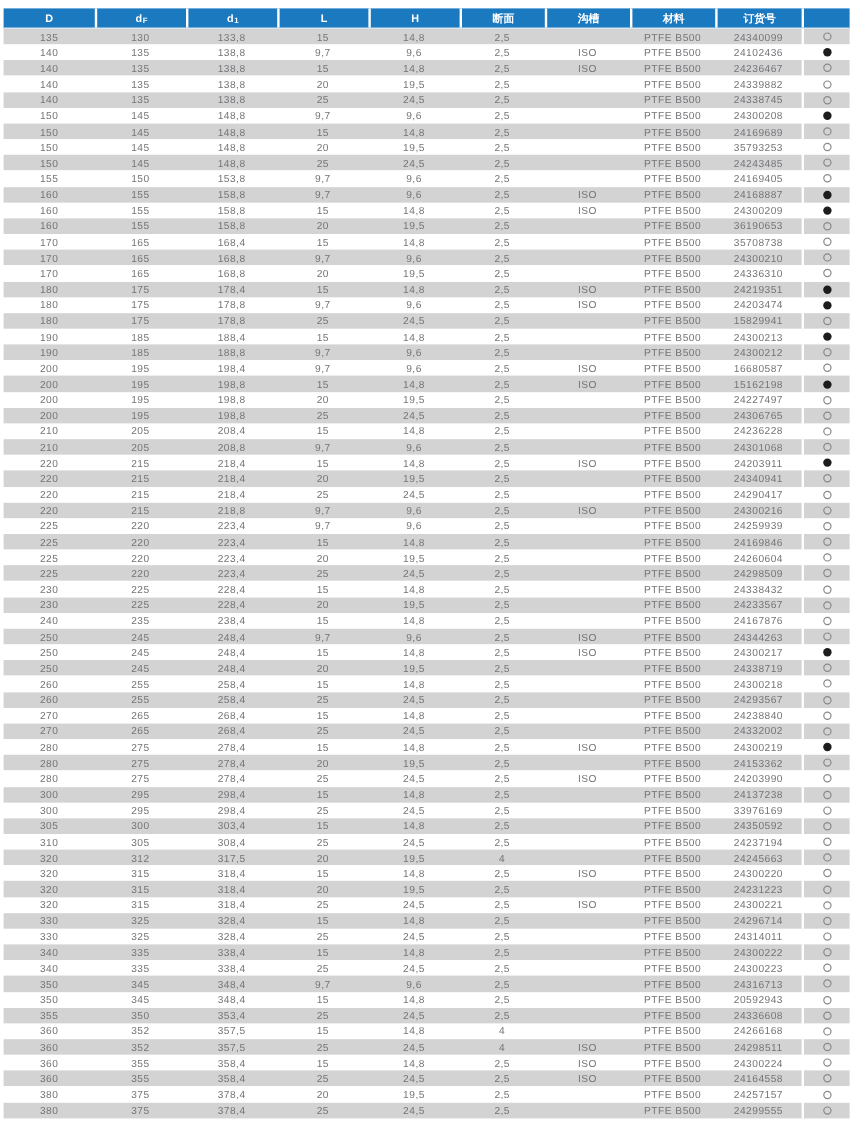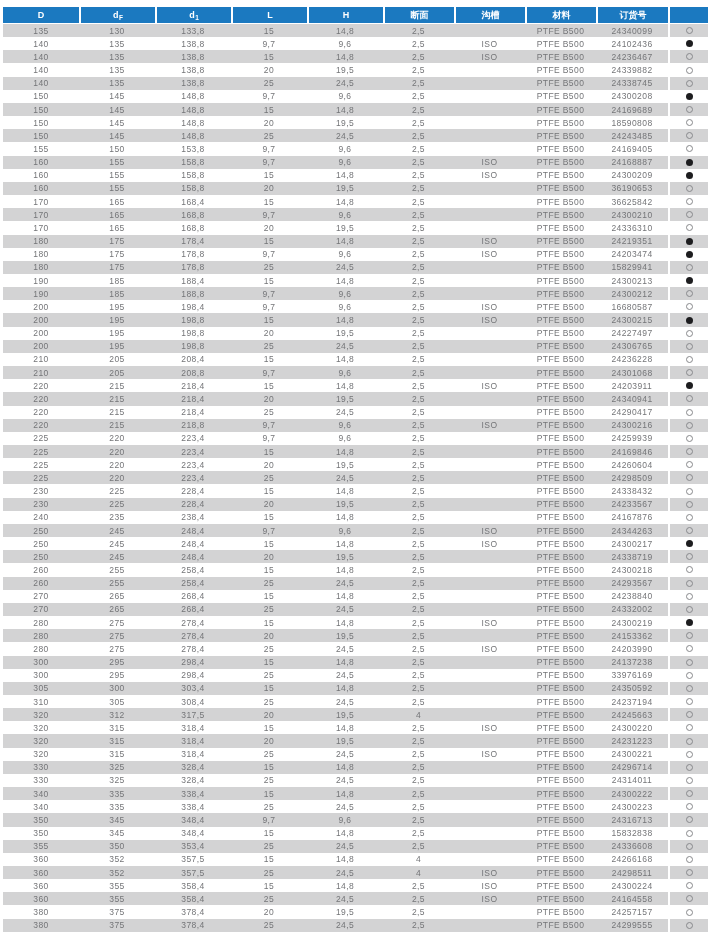--- a/index.html
+++ b/index.html
@@ -219,21 +219,21 @@
       </div>
       <div class="row white">
         <div class="cell">150</div>
         <div class="cell">145</div>
         <div class="cell">148,8</div>
         <div class="cell">20</div>
         <div class="cell">19,5</div>
         <div class="cell">2,5</div>
         <div class="cell"></div>
         <div class="cell">PTFE B500</div>
-        <div class="cell">18590808</div>
+        <div class="cell">35793253</div>
         <div class="cell">
           <span class="dot open"></span>
         </div>
       </div>
       <div class="row gray">
         <div class="cell">150</div>
         <div class="cell">145</div>
         <div class="cell">148,8</div>
         <div class="cell">25</div>
         <div class="cell">24,5</div>
@@ -303,21 +303,21 @@
       </div>
       <div class="row white">
         <div class="cell">170</div>
         <div class="cell">165</div>
         <div class="cell">168,4</div>
         <div class="cell">15</div>
         <div class="cell">14,8</div>
         <div class="cell">2,5</div>
         <div class="cell"></div>
         <div class="cell">PTFE B500</div>
-        <div class="cell">36625842</div>
+        <div class="cell">35708738</div>
         <div class="cell">
           <span class="dot open"></span>
         </div>
       </div>
       <div class="row gray">
         <div class="cell">170</div>
         <div class="cell">165</div>
         <div class="cell">168,8</div>
         <div class="cell">9,7</div>
         <div class="cell">9,6</div>
@@ -429,21 +429,21 @@
       </div>
       <div class="row gray">
         <div class="cell">200</div>
         <div class="cell">195</div>
         <div class="cell">198,8</div>
         <div class="cell">15</div>
         <div class="cell">14,8</div>
         <div class="cell">2,5</div>
         <div class="cell">ISO</div>
         <div class="cell">PTFE B500</div>
-        <div class="cell">24300215</div>
+        <div class="cell">15162198</div>
         <div class="cell">
           <span class="dot filled"></span>
         </div>
       </div>
       <div class="row white">
         <div class="cell">200</div>
         <div class="cell">195</div>
         <div class="cell">198,8</div>
         <div class="cell">20</div>
         <div class="cell">19,5</div>
@@ -975,21 +975,21 @@
       </div>
       <div class="row white">
         <div class="cell">350</div>
         <div class="cell">345</div>
         <div class="cell">348,4</div>
         <div class="cell">15</div>
         <div class="cell">14,8</div>
         <div class="cell">2,5</div>
         <div class="cell"></div>
         <div class="cell">PTFE B500</div>
-        <div class="cell">15832838</div>
+        <div class="cell">20592943</div>
         <div class="cell">
           <span class="dot open"></span>
         </div>
       </div>
       <div class="row gray">
         <div class="cell">355</div>
         <div class="cell">350</div>
         <div class="cell">353,4</div>
         <div class="cell">25</div>
         <div class="cell">24,5</div>

